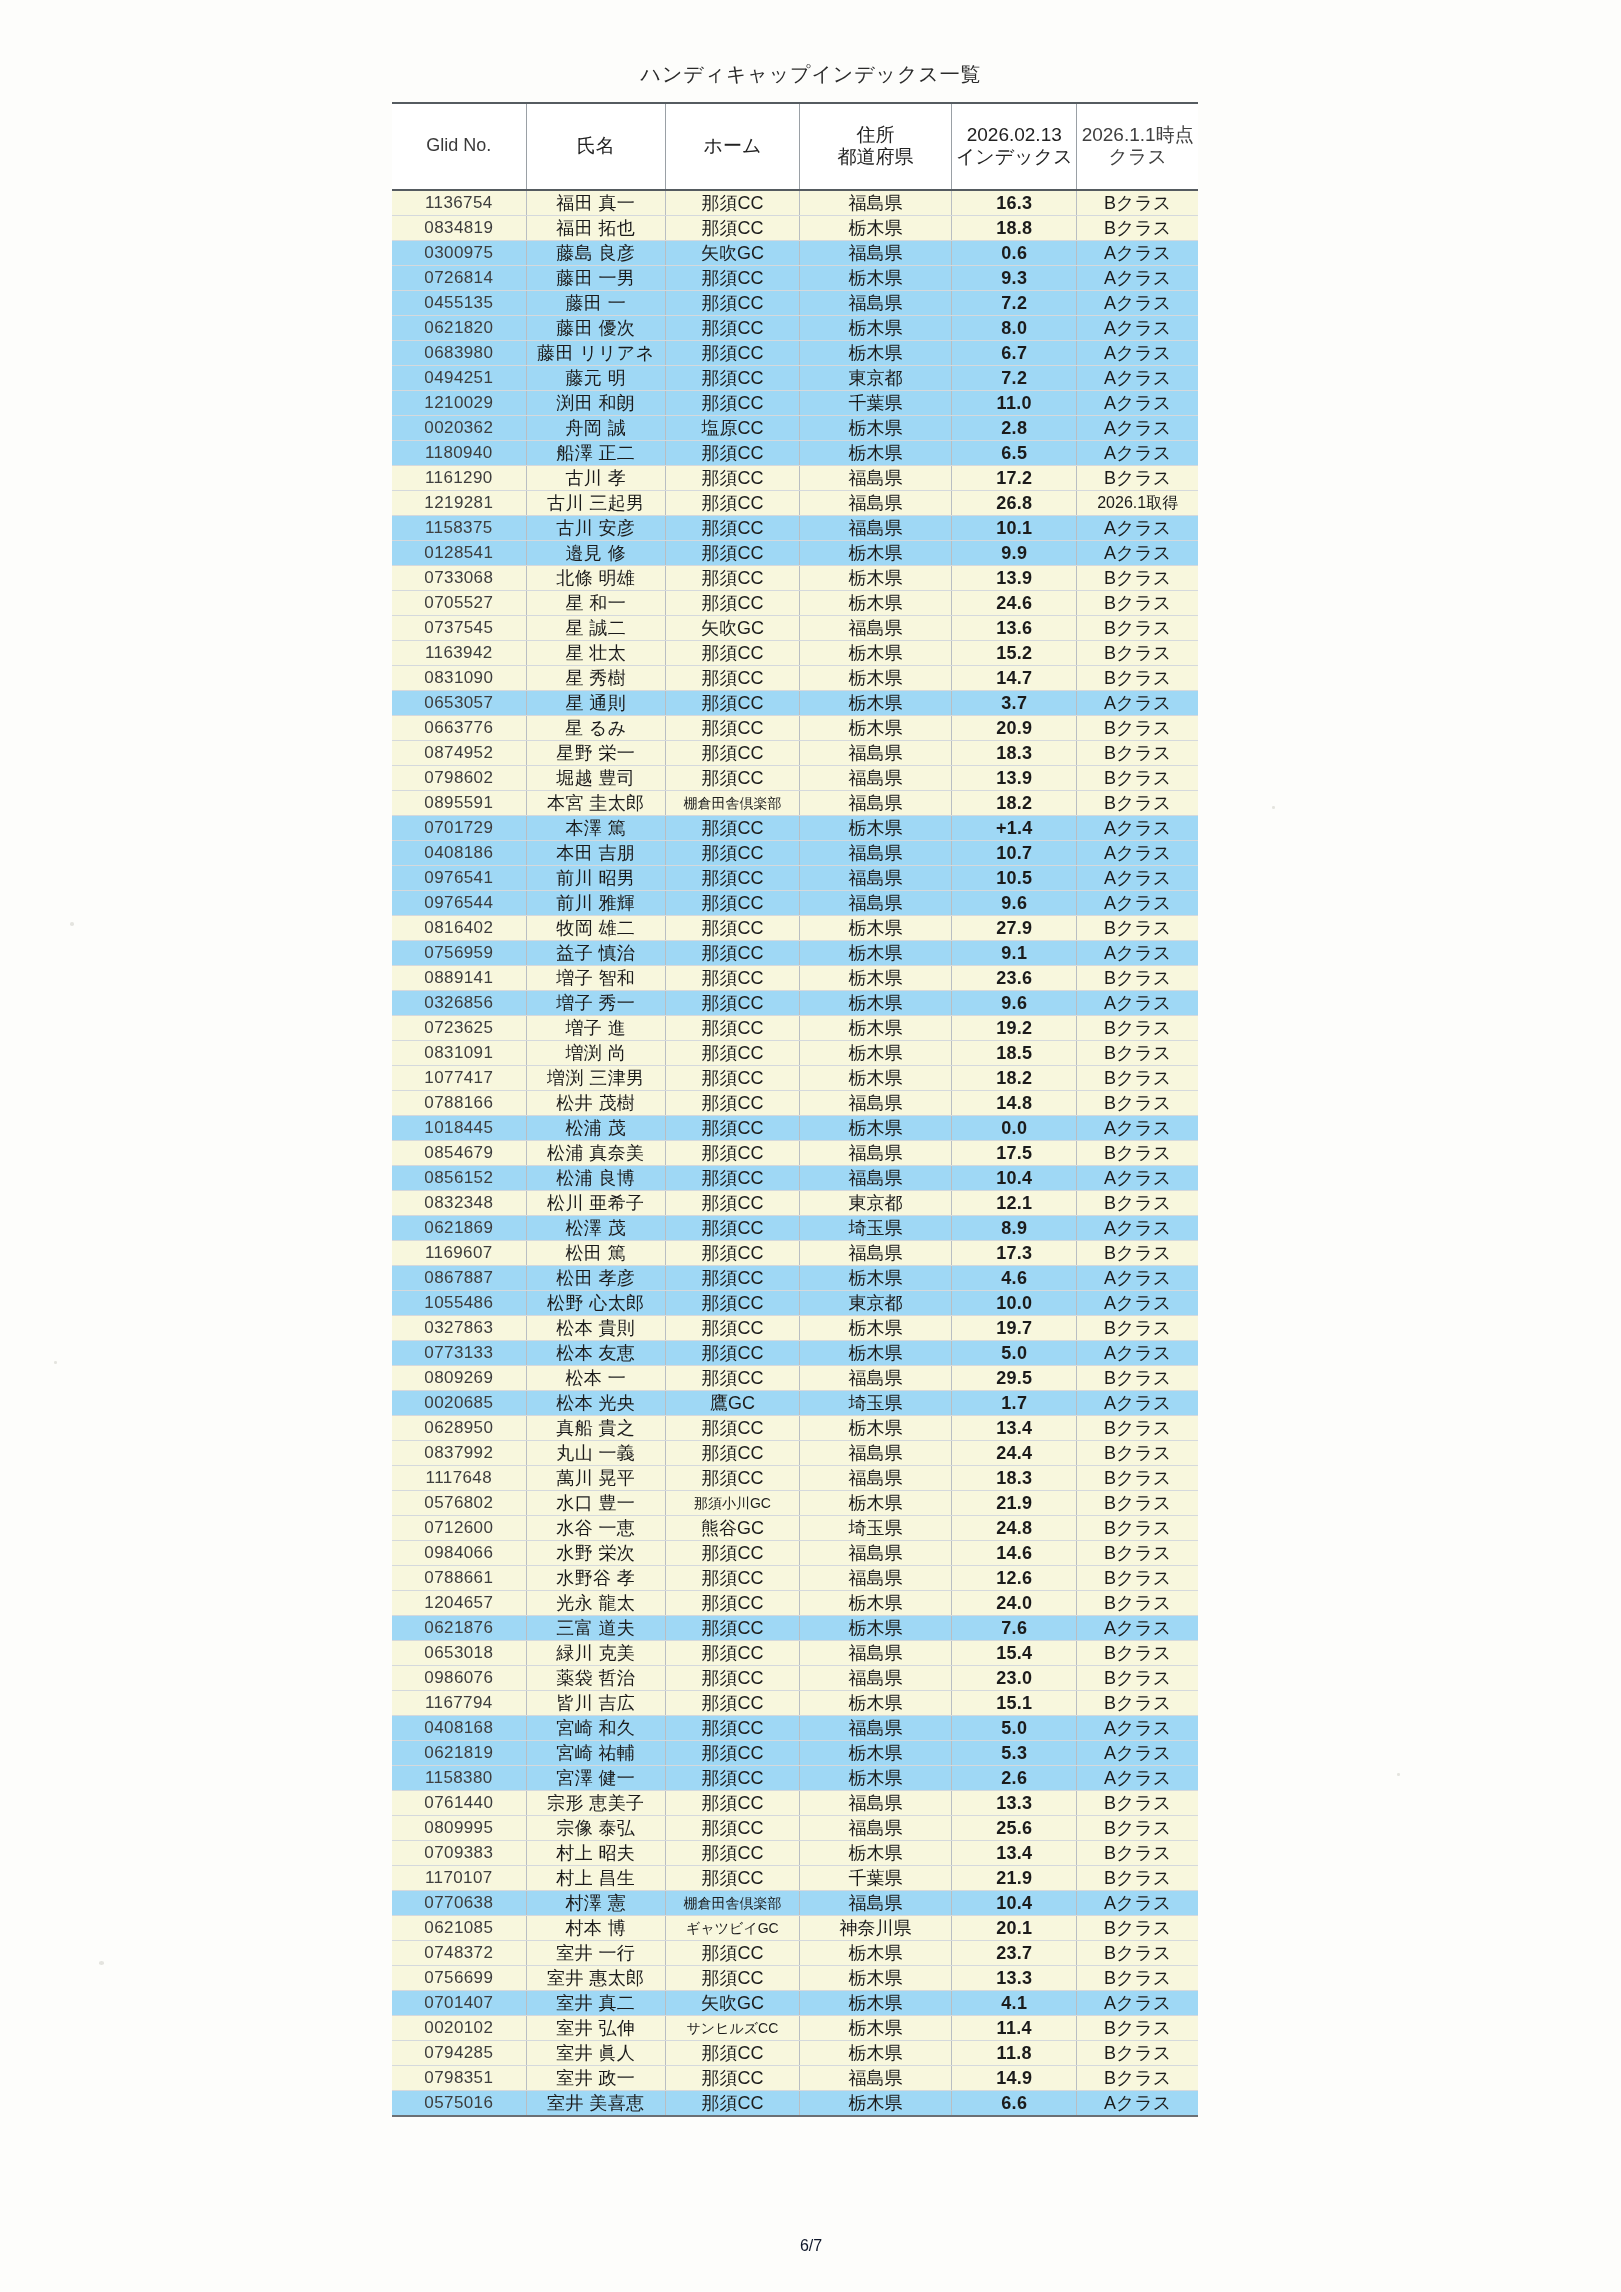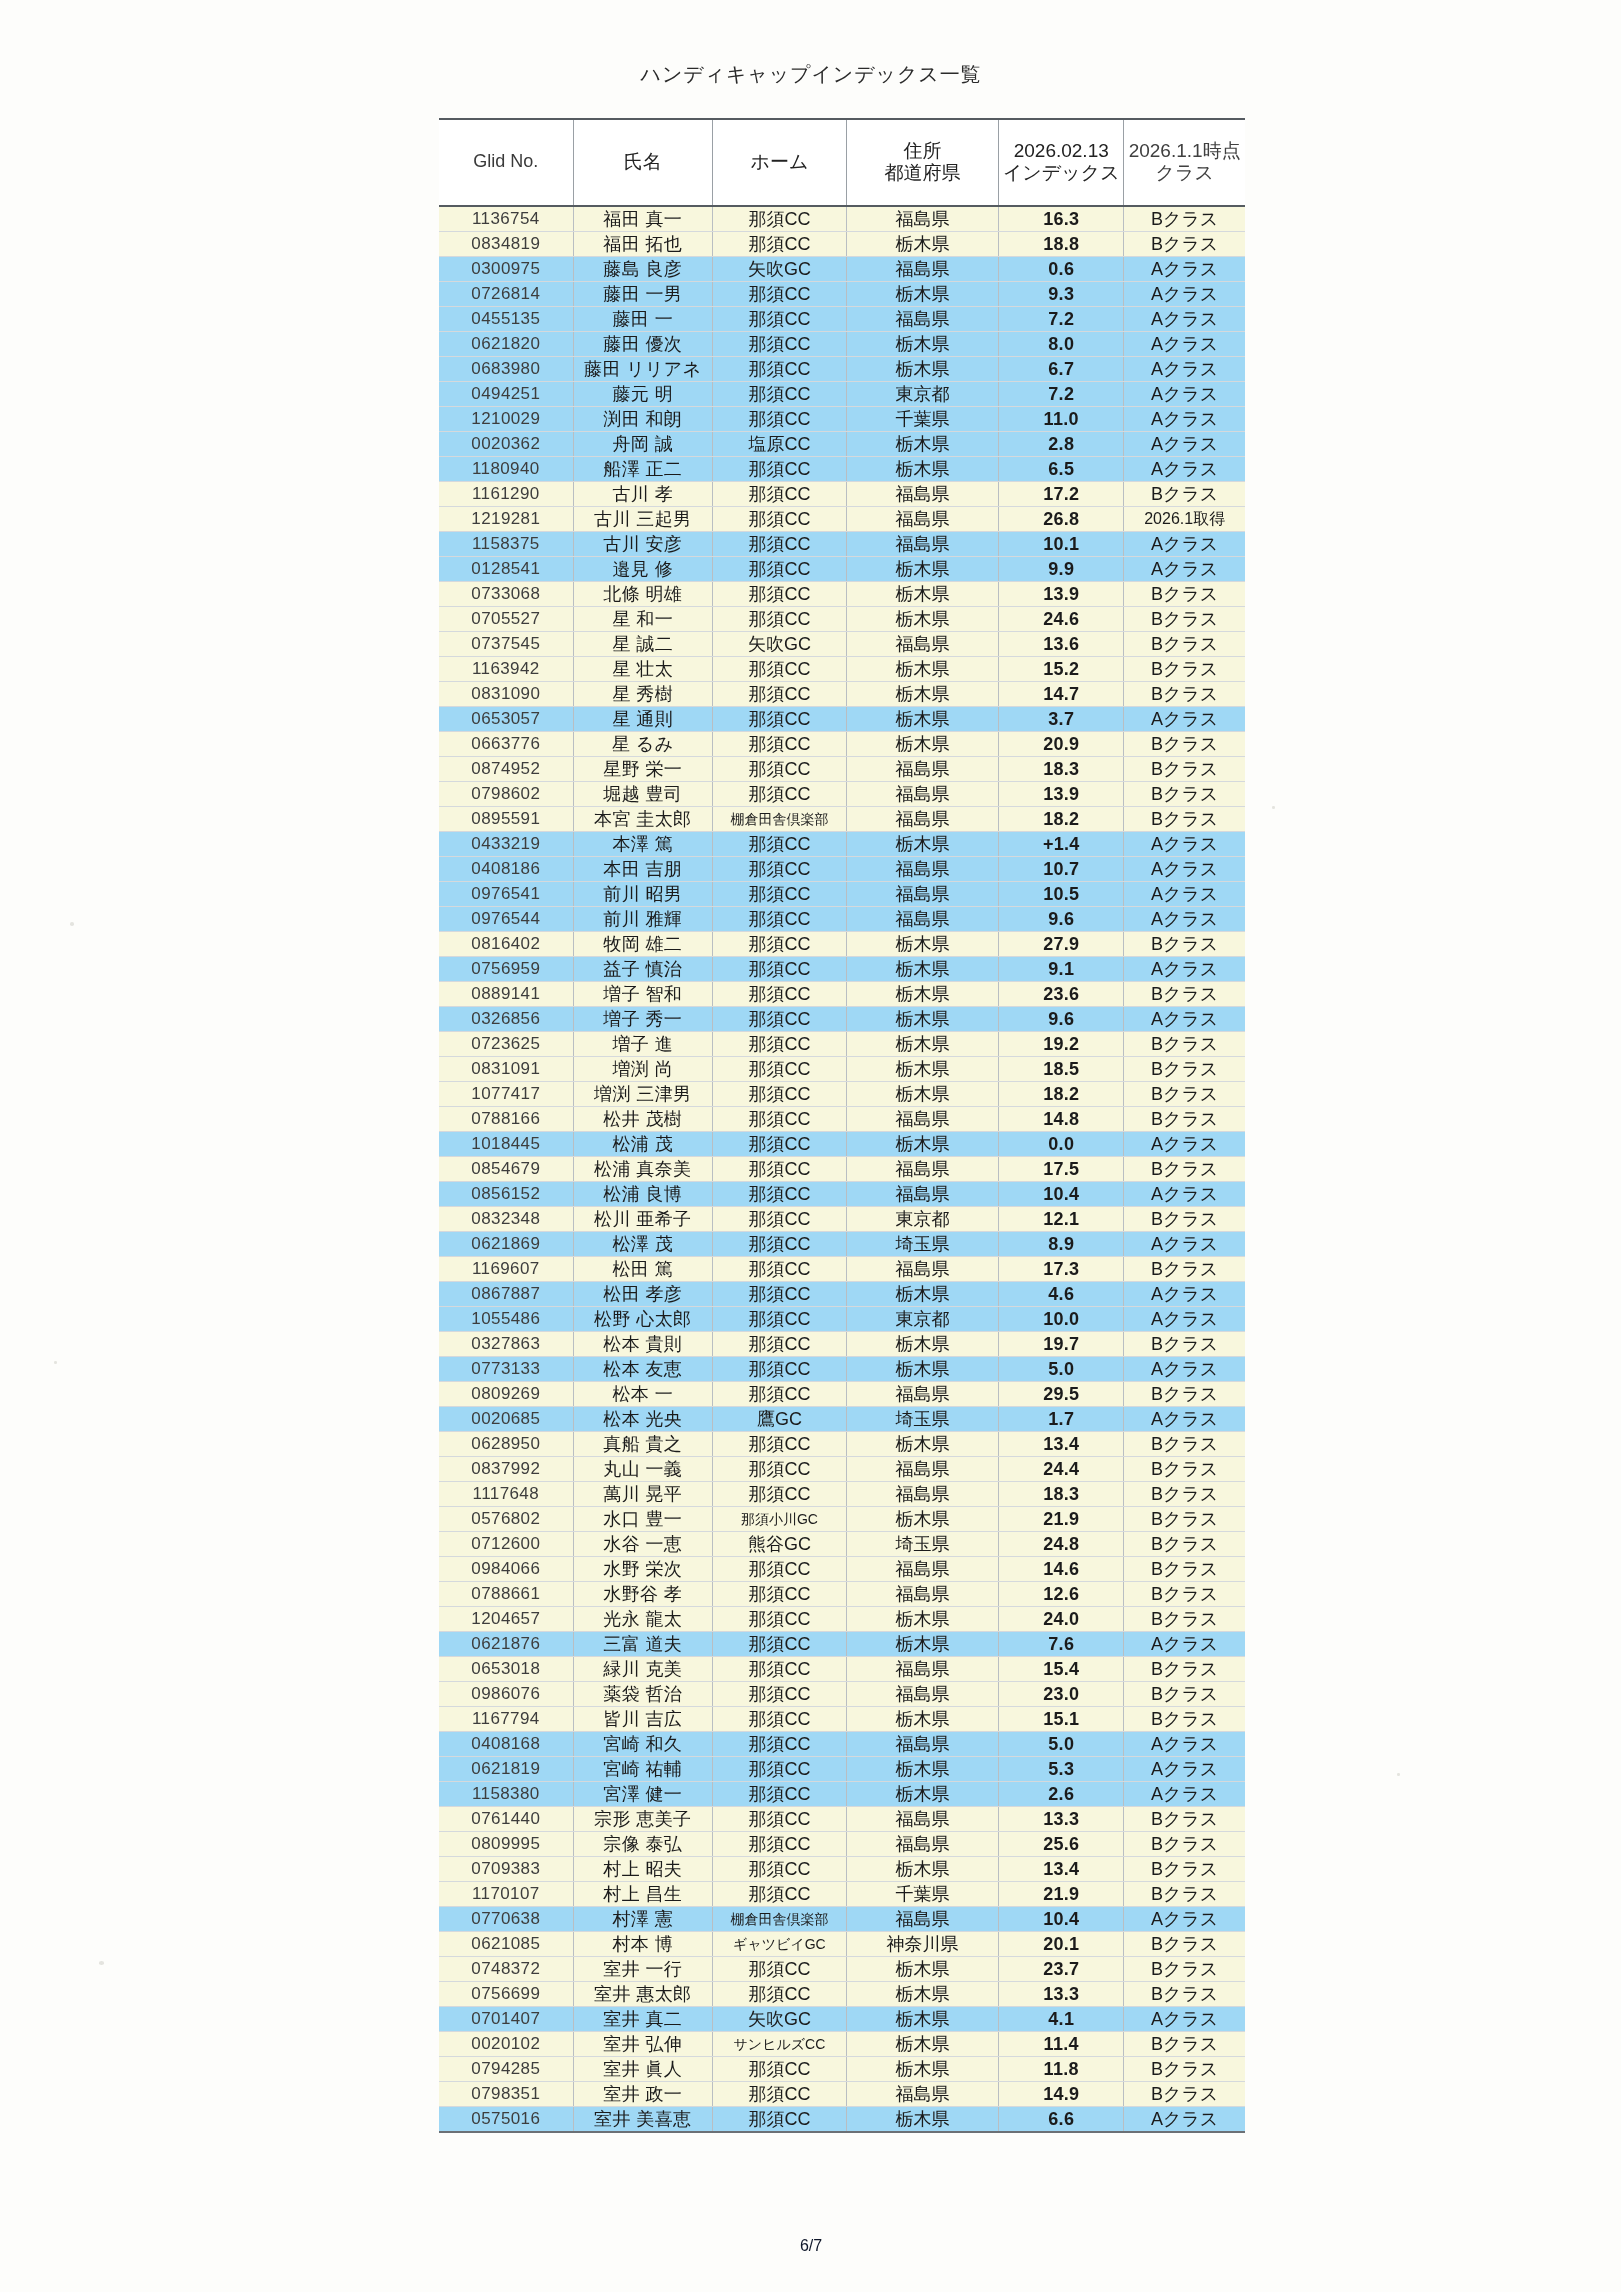--- a/index.html
+++ b/index.html
@@ -31,24 +31,23 @@
     width: 1622px;
     text-align: center;
     font-size: 20px;
     letter-spacing: 0.9px;
     color: #2a2a2a;
     font-weight: 400;
   }
 
   .table-wrap {
     position: absolute;
-    top: 118px;
+    top: 102px;
     left: 392px;
     width: 806px;
-    margin-left: 47px;
   }
 
   table.hc {
     border-collapse: collapse;
     width: 806px;
     table-layout: fixed;
   }
 
   table.hc col.c-glid  { width: 134px; }
   table.hc col.c-name  { width: 139px; }
@@ -359,21 +358,21 @@
         </tr>
         <tr class="row-b">
           <td class="glid">0895591</td>
           <td class="name">本宮 圭太郎</td>
           <td class="home small">棚倉田舎倶楽部</td>
           <td class="pref">福島県</td>
           <td class="index">18.2</td>
           <td class="klass">Bクラス</td>
         </tr>
         <tr class="row-a">
-          <td class="glid">0433219</td>
+          <td class="glid">0701729</td>
           <td class="name">本澤 篤</td>
           <td class="home">那須CC</td>
           <td class="pref">栃木県</td>
           <td class="index">+1.4</td>
           <td class="klass">Aクラス</td>
         </tr>
         <tr class="row-a">
           <td class="glid">0408186</td>
           <td class="name">本田 吉朋</td>
           <td class="home">那須CC</td>

